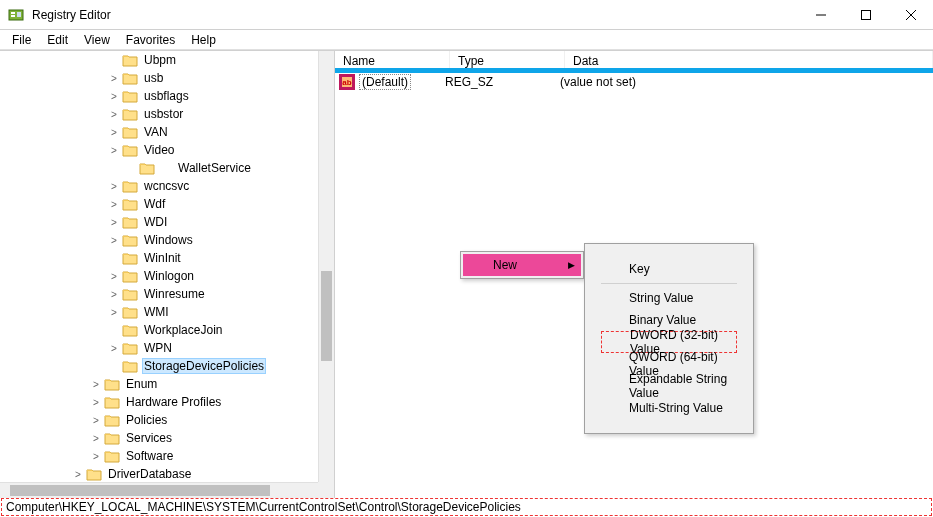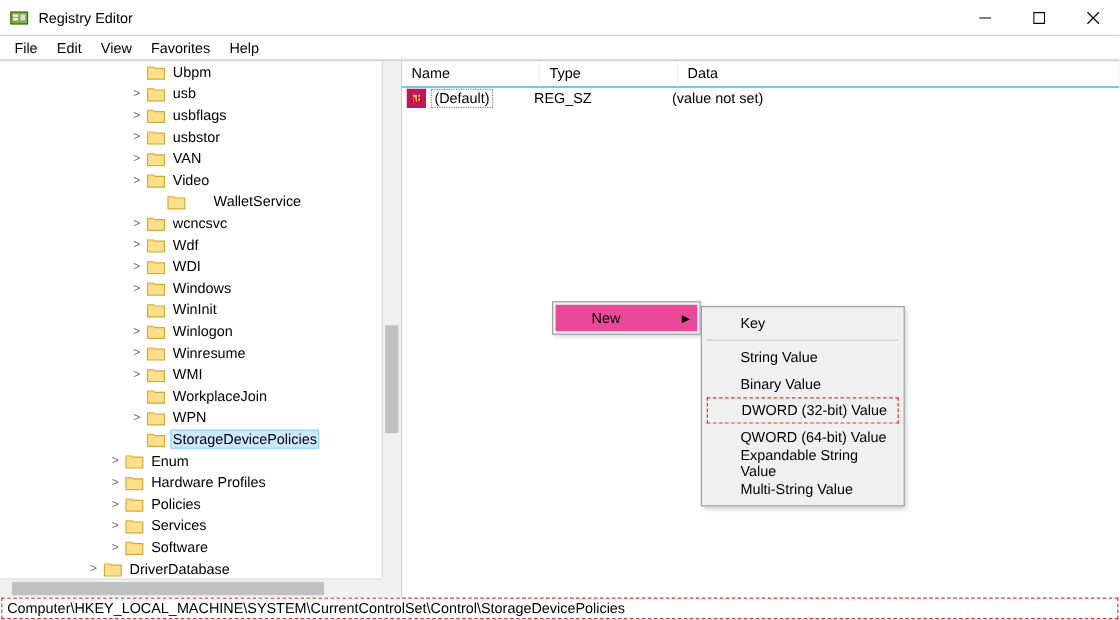--- a/index.html
+++ b/index.html
@@ -33,43 +33,43 @@
 .folder svg { width: 16px; height: 14px; display: block; }
 
 
 .vscroll { position: absolute; top: 0; right: 0; width: 16px; bottom: 16px; background: #f0f0f0; border-left: 1px solid #e0e0e0; }
 .vscroll .thumb { position: absolute; left: 2px; right: 2px; top: 220px; height: 90px; background: #c0c0c0; }
 .hscroll { position: absolute; left: 0; right: 16px; bottom: 0; height: 16px; background: #f0f0f0; border-top: 1px solid #e0e0e0; }
 .hscroll .thumb { position: absolute; top: 2px; bottom: 2px; left: 10px; width: 260px; background: #c0c0c0; }
 .scroll-corner { position: absolute; right: 0; bottom: 0; width: 16px; height: 16px; background: #f0f0f0; }
 
 
-.list-header { height: 22px; display: flex; border-bottom: 1px solid #0ea5e9; }
+.list-header { height: 22px; display: flex; border-bottom: 5px solid #0ea5e9; }
 .list-header .col { padding: 3px 8px; border-right: 1px solid #f0f0f0; }
 .col-name { width: 115px; }
 .col-type { width: 115px; }
 .col-data { flex: 1; }
 
 
 .list-row { height: 18px; display: flex; align-items: center; }
-.list-row .icon { width: 16px; height: 16px; margin-left: 4px; margin-right: 4px; display:flex; align-items:center; justify-content:center; border:5px solid #be185d; background:#fdba74; }
+.list-row .icon { width: 16px; height: 16px; margin-left: 4px; margin-right: 4px; display:flex; align-items:center; justify-content:center; border:3px solid #be185d; background:#fdba74; }
 .list-row .icon .ab { font-size: 8px; font-weight: bold; color: #c00; }
 .list-row .name { width: 91px; }
 .list-row .name.dotted { border: 1px dotted #888; padding: 0 2px; width: auto; margin-right: 34px; }
 .list-row .type { width: 115px; }
 .list-row .data { flex: 1; }
 
 
 .context-menu { position: absolute; background: #f0f0f0; border: 1px solid #a0a0a0; box-shadow: 2px 2px 4px rgba(0,0,0,0.2); }
 .menu-parent { left: 125px; top: 200px; width: 124px; padding: 2px; }
 .menu-parent .mi { height: 22px; display: flex; align-items: center; padding-left: 30px; padding-right: 18px; position: relative; }
 .menu-parent .mi.highlight { background: #ec4899; }
 .menu-parent .mi .arrow { position: absolute; right: 6px; font-size: 9px; }
 
-.submenu { left: 249px; top: 204px; width: 170px; padding: 2px; }
+.submenu { left: 249px; top: 192px; width: 170px; padding: 14px; }
 .submenu .mi { height: 22px; display: flex; align-items: center; padding-left: 30px; padding-right: 8px; }
 .submenu .mi.dword { border: 1px dashed #e33; margin: 0 2px; padding-left: 28px; }
 .submenu .sep { height: 1px; background: #d0d0d0; margin: 3px 2px; }
 
 
 .statusbar { height: 18px; border-top: 1px solid #d0d0d0; display: flex; align-items: center; padding: 0 4px; }
 .statusbar.dotted { border: 1px dashed #e33; margin: 0 1px 1px 1px; }
 </style>
 </head>
 <body>

